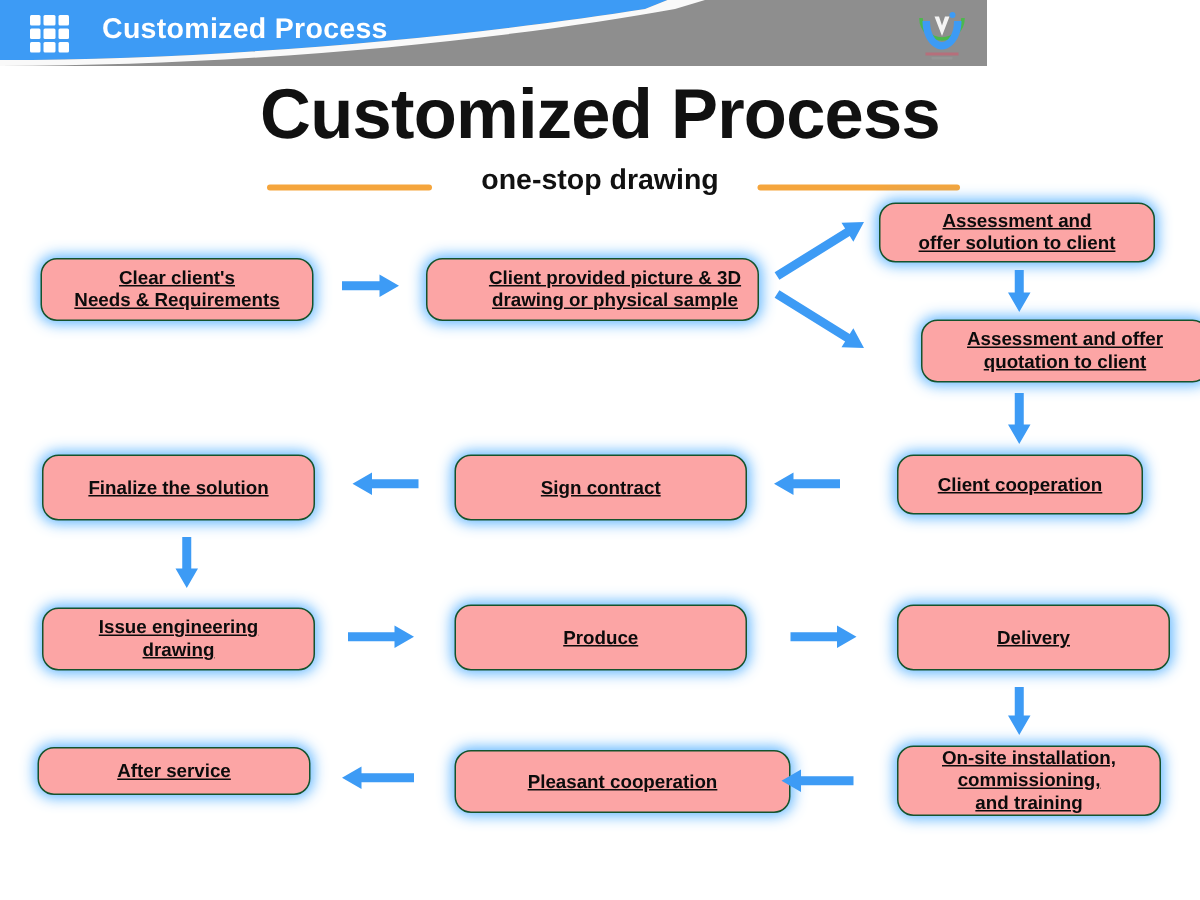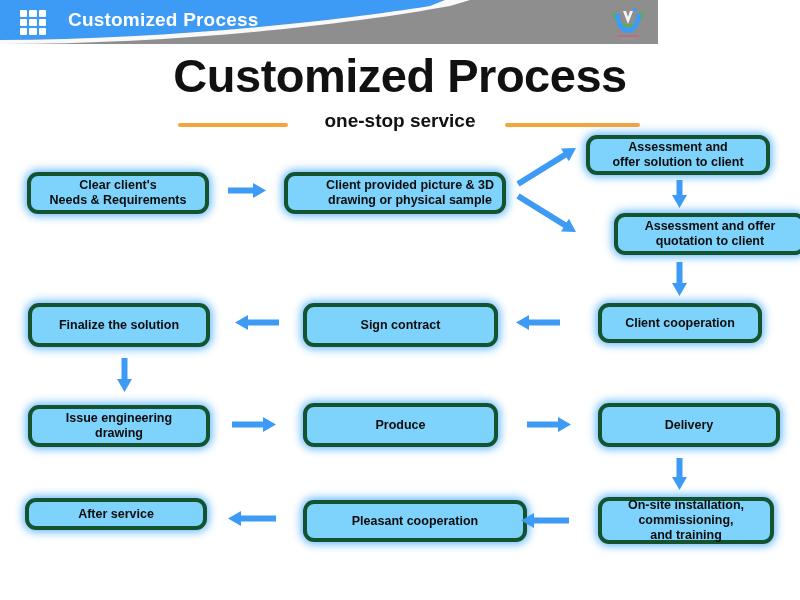--- a/index.html
+++ b/index.html
@@ -93,33 +93,34 @@
     background: #f5a53c;
     border-radius: 2px;
   }
   #rule-left  { left: 178px; width: 110px; }
   #rule-right { left: 505px; width: 135px; }
 
   
   .node {
     position: absolute;
     box-sizing: border-box;
-    background: #7dd3fc;
-    border: 4px solid #14532d;
+    background: #fca5a5;
+    border: 1px solid #14532d;
     border-radius: 11px;
     box-shadow: 0 0 9px 2px rgba(70,170,255,.85);
     display: flex;
     align-items: center;
     justify-content: center;
     text-align: center;
     font-size: 12.5px;
     font-weight: bold;
     color: #0c0c0c;
     line-height: 1.18;
     padding: 2px 6px;
+    text-decoration: underline;
   }
 
   
   .arrow { position: absolute; }
   .arrow svg { display: block; overflow: visible; }
 </style>
 </head>
 <body>
 
 <div id="header-bar">
@@ -149,21 +150,21 @@
     <circle cx="29" cy="8" r="2" fill="#3d9bf5"></circle>
     <rect x="11" y="33" width="22" height="2" fill="#d05a6e" opacity=".6"></rect>
     <rect x="15" y="36" width="14" height="1.6" fill="#9a9a9a" opacity=".6"></rect>
   </svg>
 </div>
 
 <div id="page-title">Customized Process</div>
 
 <div id="subtitle-row">
   <div class="rule" id="rule-left"></div>
-  <div id="subtitle-text">one-stop service</div>
+  <div id="subtitle-text">one-stop drawing</div>
   <div class="rule" id="rule-right"></div>
 </div>
 
 <div id="flow-canvas">
     <div class="node" style="left: 27px; top: 172px; width: 182px; height: 42px;">
       <span>Clear client's<br>Needs &amp; Requirements</span>
     </div>
     <div class="node" style="left: 284px; top: 172px; width: 222px; height: 42px; padding-left: 36px;">
       <span>Client provided picture &amp; 3D<br>drawing or physical sample</span>
     </div>

